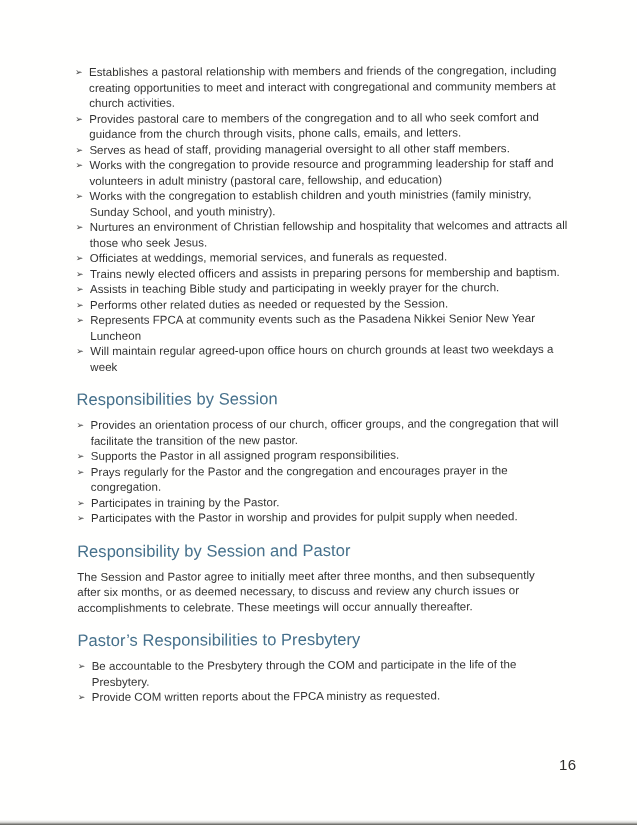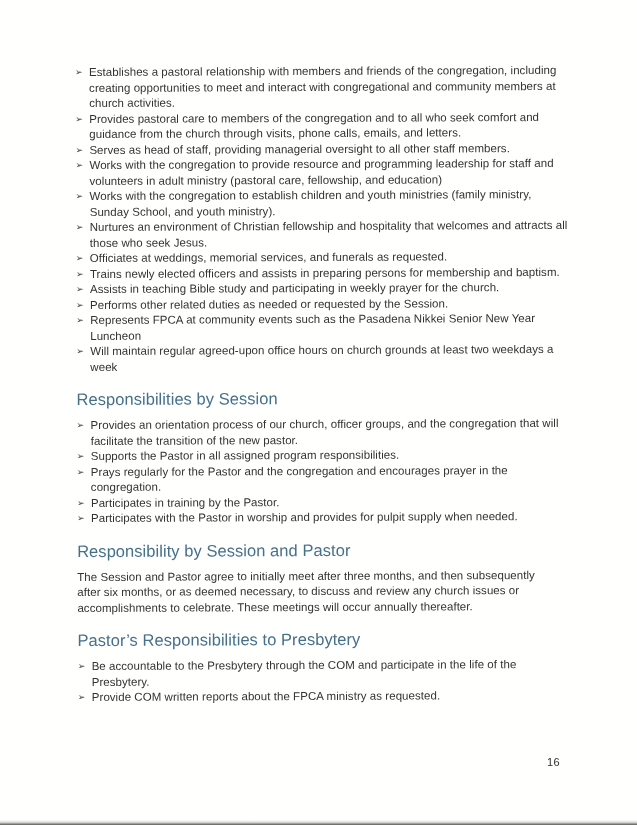--- a/index.html
+++ b/index.html
@@ -52,23 +52,23 @@
     font-weight: 400;
     color: #45708b;
     margin: 14px 0 8px 0;
   }
   p.doc-paragraph {
     margin: 0;
     width: 484px;
   }
   .page-number {
     position: absolute;
-    left: 547px;
+    left: 559px;
     top: 756px;
-    font-size: 11px;
+    font-size: 15px;
     color: #2e2e2e;
     letter-spacing: 0.3px;
     text-align: center;
   }
   .scan-bottom-edge {
     position: absolute;
     left: 0;
     bottom: 0;
     width: 100%;
     height: 5px;

